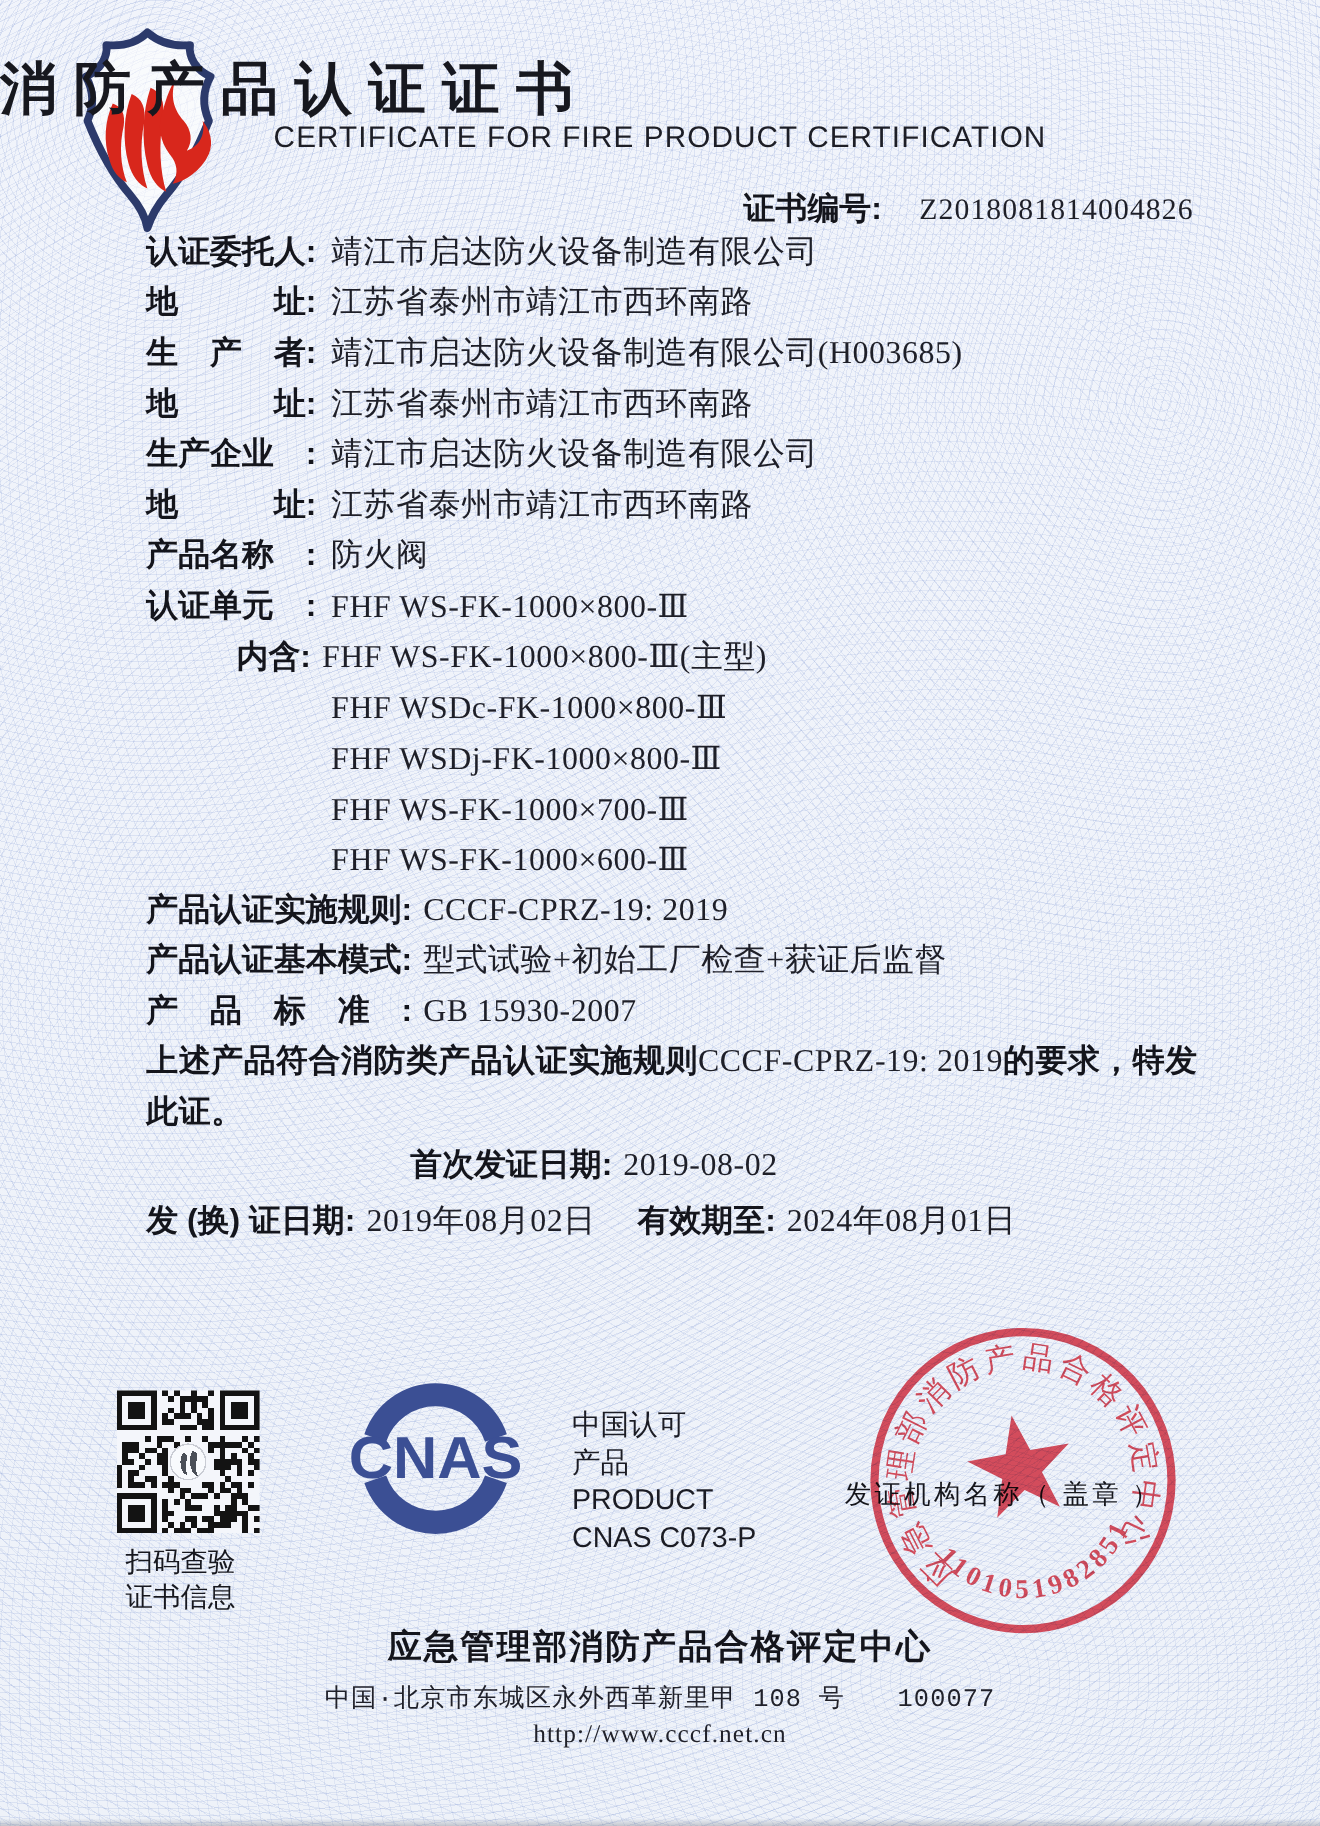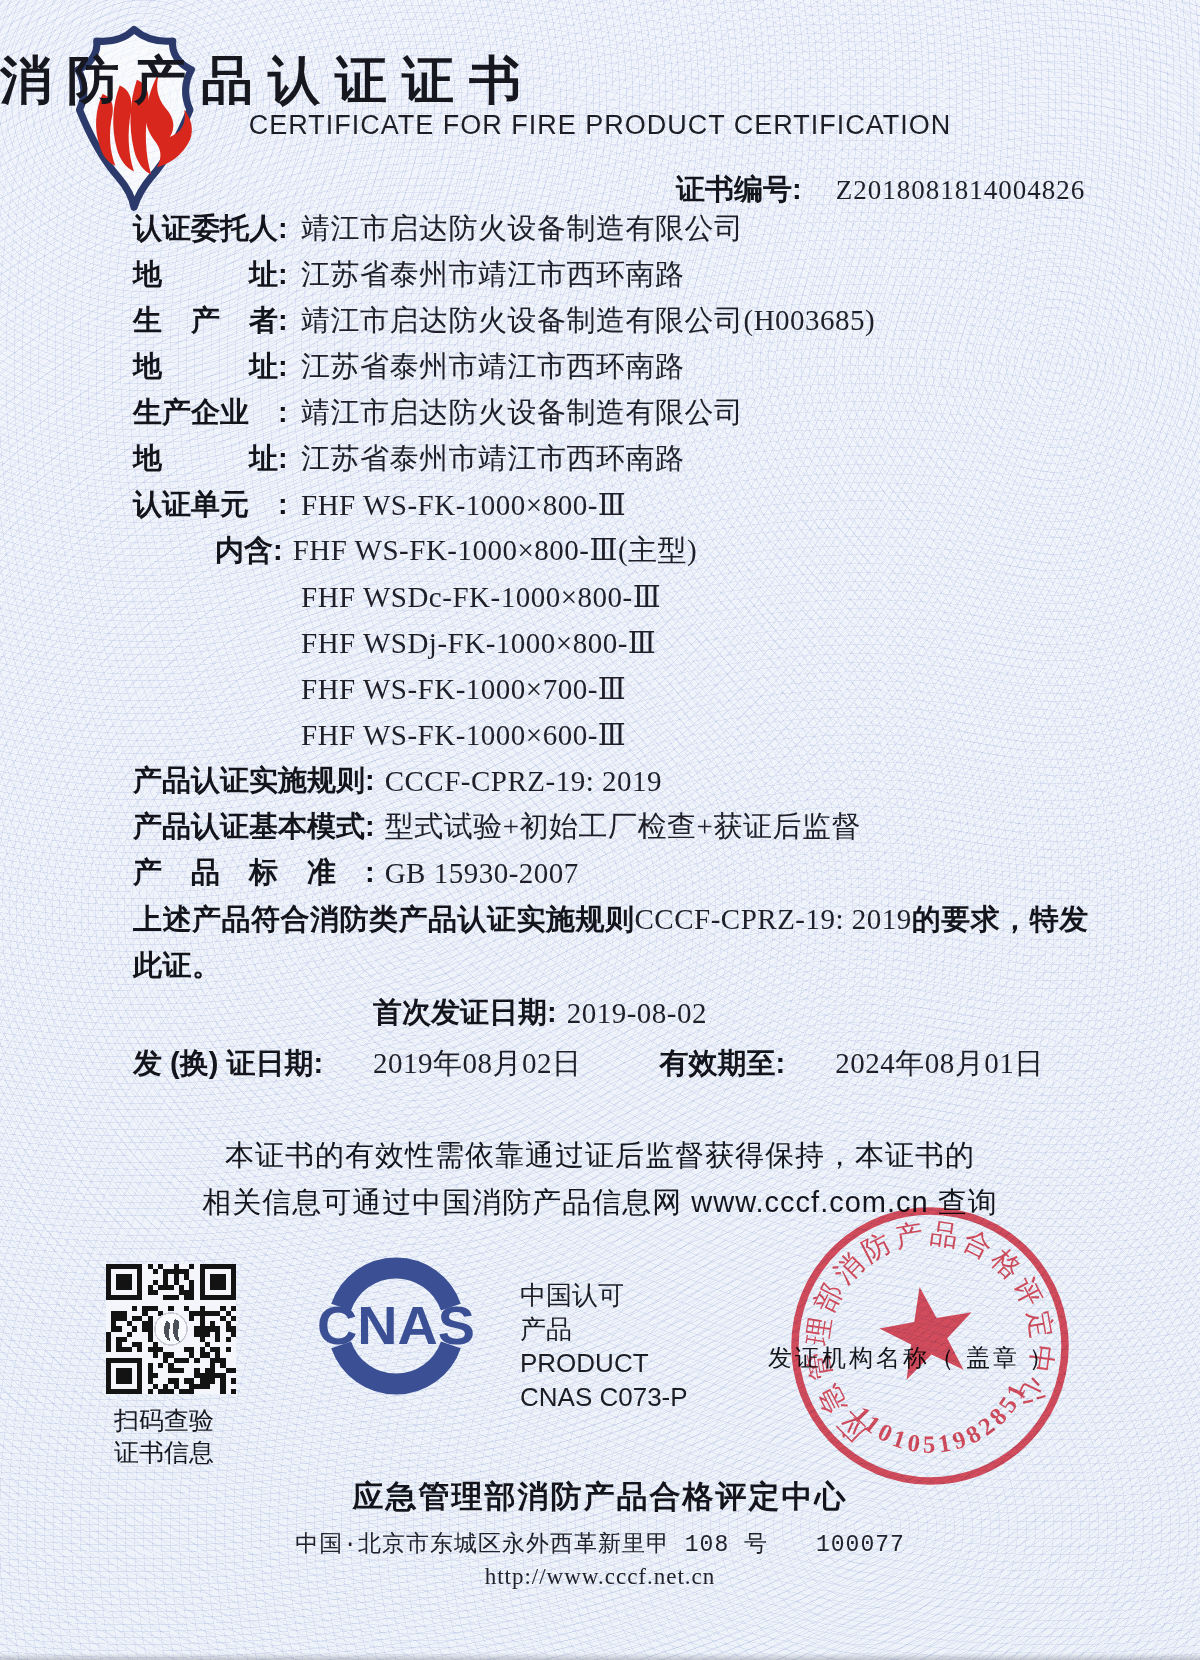--- a/index.html
+++ b/index.html
@@ -55,21 +55,21 @@
     font-size:29px;color:#1e1f28;margin-left:10px;letter-spacing:.5px;
   }
   .row.unit .lab{margin-left:82px;}
   .row.cont{padding-left:158px;}
   .para{
     font-size:29px;line-height:46px;color:#14151c;font-weight:700;letter-spacing:.5px;
     white-space:nowrap;
   }
   .para .code{font-family:"Liberation Serif","DejaVu Serif",serif;font-weight:400;color:#1e1f28;}
   .row.first-issue{padding-left:240px;height:50px;text-align:right;}
-  .row.issue{height:52px;gap:40px;}
+  .row.issue{height:52px;}
   .lab.gap{margin-left:38px;}
 
   .notice{
     position:absolute;left:0;right:0;top:1132px;text-align:center;
     font-size:29px;line-height:47px;color:#15161d;font-weight:500;letter-spacing:1px;
   }
   .notice .url{font-family:"Liberation Sans","DejaVu Sans",sans-serif;}
 
   
   .qr-block{position:absolute;left:106px;top:1264px;width:150px;}
@@ -146,20 +146,24 @@
     </div>
     <div class="row">
       <span class="lab fixed">生产企业　:</span>
       <span class="val">靖江市启达防火设备制造有限公司</span>
     </div>
     <div class="row">
       <span class="lab fixed">地　　　址:</span>
       <span class="val">江苏省泰州市靖江市西环南路</span>
     </div>
     <div class="row">
+      <span class="lab fixed">产品名称　:</span>
+      <span class="val">防火阀</span>
+    </div>
+    <div class="row">
       <span class="lab fixed">认证单元　:</span>
       <span class="val">FHF WS-FK-1000×800-Ⅲ</span>
     </div>
 
     <div class="row unit">
       <span class="lab">内含:</span>
       <span class="val">FHF WS-FK-1000×800-Ⅲ(主型)</span>
     </div>
     <div class="row cont">
       <span class="val">FHF WSDc-FK-1000×800-Ⅲ</span>
@@ -195,24 +199,20 @@
       <span class="val">2019-08-02</span>
     </div>
     <div class="row issue">
       <span class="lab">发 (换) 证日期:</span>
       <span class="val">2019年08月02日</span>
       <span class="lab gap">有效期至:</span>
       <span class="val">2024年08月01日</span>
     </div>
   </div>
 
-  <div class="notice">
-    <div>本证书的有效性需依靠通过证后监督获得保持，本证书的</div>
-    <div><span>相关信息可通过中国消防产品信息网 </span><span class="url">www.cccf.com.cn</span><span> 查询</span></div>
-  </div>
 
   <div class="qr-block">
     <svg viewBox="0 0 25 25" shape-rendering="crispEdges" aria-hidden="true">
       <rect x="0" y="0" width="25" height="25" fill="#f4f6fb"></rect>
       <path fill="#131313" d="M0,0h7v7h-7z M18,0h7v7h-7z M0,18h7v7h-7z"></path>
       <path fill="#f4f6fb" d="M1,1h5v5h-5z M19,1h5v5h-5z M1,19h5v5h-5z"></path>
       <path fill="#131313" d="M2,2h3v3h-3z M20,2h3v3h-3z M2,20h3v3h-3z"></path>
       <g id="qr-mods" fill="#131313">
           <rect x="8" y="0" width="1" height="1"></rect>
           <rect x="10" y="0" width="1" height="1"></rect>

